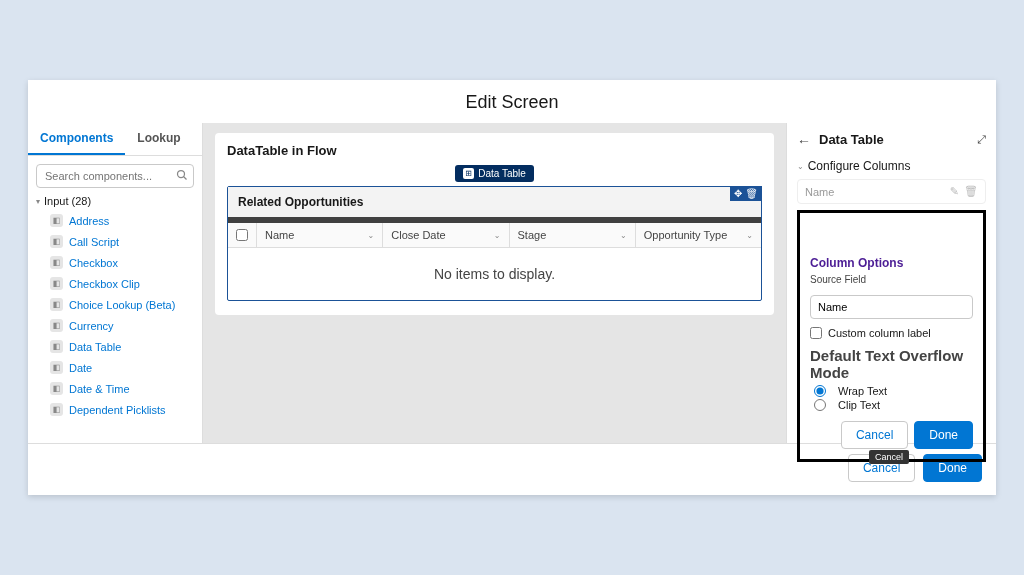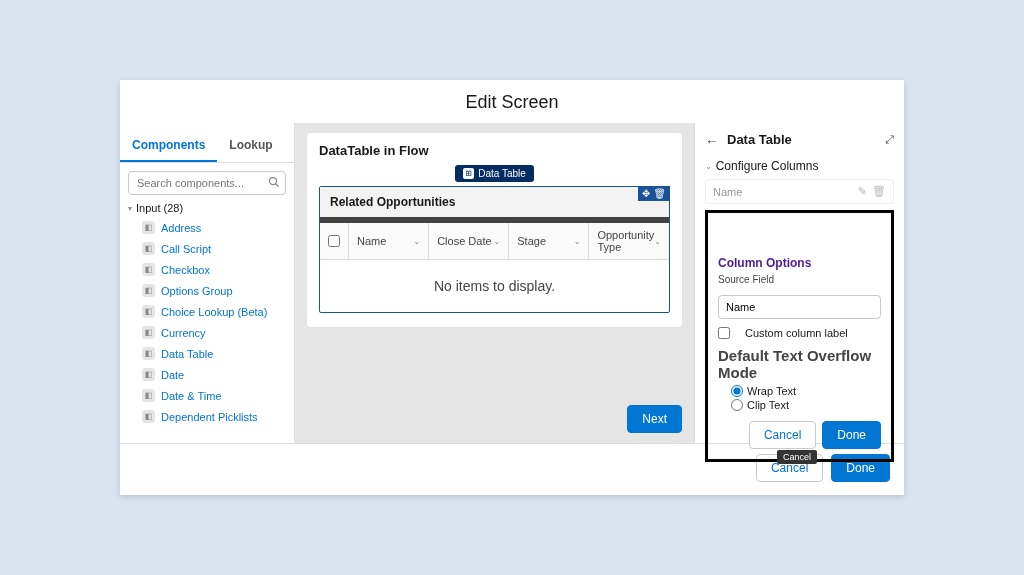--- a/index.html
+++ b/index.html
@@ -1,22 +1,22 @@
 <!DOCTYPE html>
 <html><head>
 <meta charset="utf-8">
 <style>
 * { box-sizing: border-box; margin: 0; padding: 0; font-family: -apple-system, BlinkMacSystemFont, "Segoe UI", Arial, sans-serif; }
 body { background: #dae4f0; width: 1024px; height: 575px; display: flex; align-items: center; justify-content: center; }
-.outer-frame { background: #fff; width: 784px; height: 415px; box-shadow: 0 2px 6px rgba(0,0,0,0.15); position: relative; }
+.outer-frame { background: #fff; width: 968px; height: 415px; box-shadow: 0 2px 6px rgba(0,0,0,0.15); position: relative; }
 .page-title { text-align: center; font-size: 18px; font-weight: 400; padding: 12px 0 10px; color: #181818; }
 .main-area { display: flex; height: 320px; }
 .sidebar-left { width: 175px; border-right: 1px solid #ddd; display: flex; flex-direction: column; }
 .tabs { display: flex; border-bottom: 1px solid #ddd; }
-.tab { padding: 8px 12px; font-size: 12px; font-weight: 600; color: #555; cursor: pointer; border-bottom: 2px solid transparent; margin-top: 7px; }
+.tab { padding: 8px 12px; font-size: 12px; font-weight: 600; color: #555; cursor: pointer; border-bottom: 2px solid transparent; }
 .tab.active { color: #0176d3; border-bottom-color: #0176d3; }
 .search-row { position: relative; margin: 8px 8px 4px; }
 .search-input { width: 100%; padding: 5px 24px 5px 8px; border: 1px solid #c9c9c9; border-radius: 4px; font-size: 11px; }
 .search-icon { position: absolute; right: 6px; top: 5px; color: #888; font-size: 12px; }
 .input-group { padding: 0 8px; overflow-y: auto; flex: 1; }
 .group-header { font-size: 11px; font-weight: 400; color: #181818; padding: 3px 0; display: flex; align-items: center; gap: 4px; }
 .item { display: flex; align-items: center; gap: 6px; padding: 4px 4px 4px 14px; font-size: 11px; color: #0176d3; cursor: pointer; }
 .item-icon { width: 13px; height: 13px; border-radius: 3px; background: #e5e5e5; display: inline-flex; align-items: center; justify-content: center; font-size: 8px; color: #888; }
 .appexchange { background: #0176d3; color: #fff; text-align: center; font-size: 11px; padding: 8px 4px; cursor: pointer; }
 .canvas { flex: 1; background: #e5e5e5; padding: 10px 12px; display: flex; flex-direction: column; }
@@ -41,23 +41,23 @@
 .sr-back { font-size: 14px; color: #444; cursor: pointer; }
 .sr-title { font-size: 13px; font-weight: 600; color: #181818; flex: 1; margin-left: 8px; }
 .sr-expand { font-size: 11px; color: #444; cursor: pointer; }
 .sr-section-head { display: flex; align-items: center; gap: 4px; font-size: 12px; color: #181818; padding: 4px 0 6px; }
 .sr-col-row { display: flex; align-items: center; justify-content: space-between; border: 1px solid #eee; border-radius: 4px; padding: 5px 7px; font-size: 11px; color: #999; margin-bottom: 4px; }
 .sr-col-actions { display: flex; gap: 5px; color: #bbb; }
 .options-box { border: 3px solid #000; padding: 8px 10px 10px; margin-top: 2px; }
 .opt-title { font-size: 12px; font-weight: 700; color: #4c1d95; margin-bottom: 4px; margin-top: 35px; }
 .opt-label { font-size: 10px; color: #444; margin-bottom: 10px; }
 .opt-input { width: 100%; border: 1px solid #c9c9c9; border-radius: 4px; padding: 5px 7px; font-size: 11px; margin-bottom: 8px; }
-.checkbox-row { display: flex; align-items: center; gap: 15px; font-size: 11px; color: #181818; margin-bottom: 8px; }
+.checkbox-row { display: flex; align-items: center; gap: 6px; font-size: 11px; color: #181818; margin-bottom: 8px; }
 .checkbox-row input { width: 12px; height: 12px; }
-.radio-row { display: flex; align-items: center; gap: 4px; font-size: 11px; color: #181818; margin: 2px 13px; }
+.radio-row { display: flex; align-items: center; gap: 12px; font-size: 11px; color: #181818; margin: 2px 4px; }
 .radio-row input { width: 12px; height: 12px; accent-color: #0176d3; }
 .opt-footer { display: flex; justify-content: flex-end; gap: 6px; margin-top: 10px; position: relative; }
 .tooltip { position: absolute; right: 64px; bottom: -15px; background: #333; color: #fff; font-size: 9px; padding: 2px 6px; border-radius: 2px; }
 .bottom-bar { border-top: 1px solid #ddd; padding: 10px 14px; display: flex; justify-content: flex-end; gap: 8px; }
 .chev { font-size: 8px; color: #888; }
 </style>
 </head>
 <body>
 
 <div class="outer-frame">
@@ -91,21 +91,21 @@
         <div class="item">
             <span class="item-icon">◧</span>
             <span>Call Script</span>
           </div>
         <div class="item">
             <span class="item-icon">◧</span>
             <span>Checkbox</span>
           </div>
         <div class="item">
             <span class="item-icon">◧</span>
-            <span>Options Group</span>
+            <span>Checkbox Clip</span>
           </div>
         <div class="item">
             <span class="item-icon">◧</span>
             <span>Choice Lookup (Beta)</span>
           </div>
         <div class="item">
             <span class="item-icon">◧</span>
             <span>Currency</span>
           </div>
         <div class="item">
@@ -158,23 +158,20 @@
                 <span>Stage</span>
                 <span class="chev">⌄</span>
               </div>
             <div class="dt-col">
                 <span>Opportunity Type</span>
                 <span class="chev">⌄</span>
               </div>
           </div>
           <div class="dt-empty">No items to display.</div>
         </div>
-      </div>
-      <div class="next-row">
-        <button class="btn primary">Next</button>
       </div>
     </div>
 
     <div class="sidebar-right">
       <div class="sr-header">
         <span class="sr-back">←</span>
         <span class="sr-title">Data Table</span>
         <span class="sr-expand">⤢</span>
       </div>
       <div class="sr-section-head">

